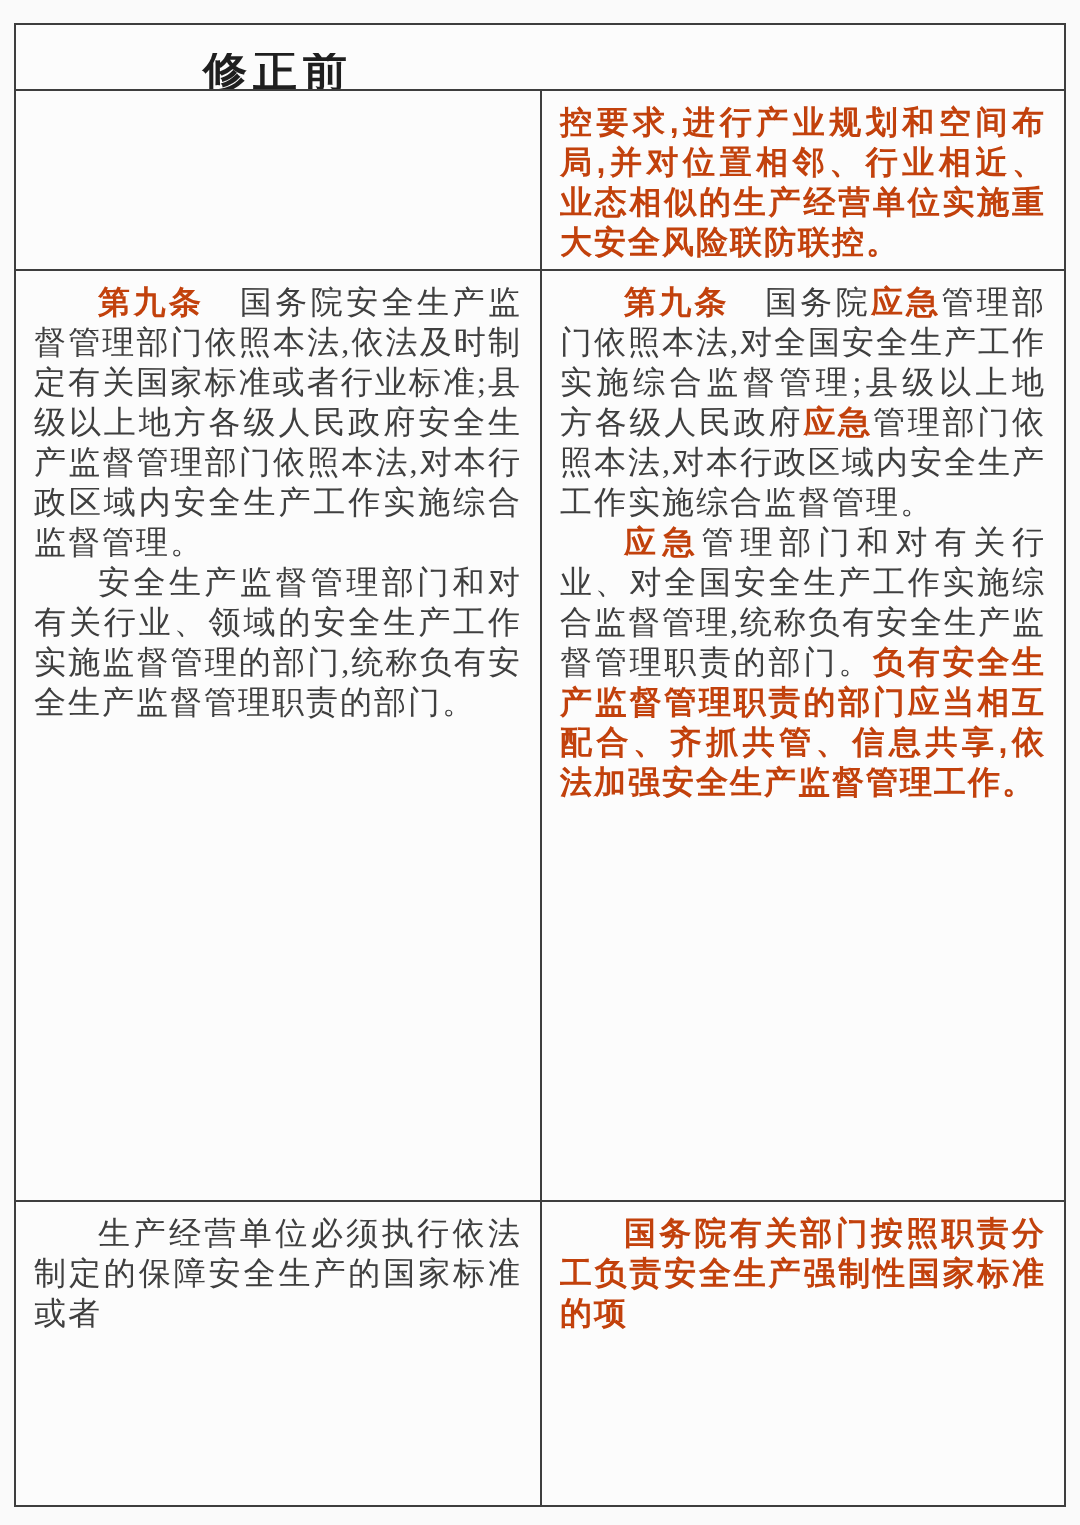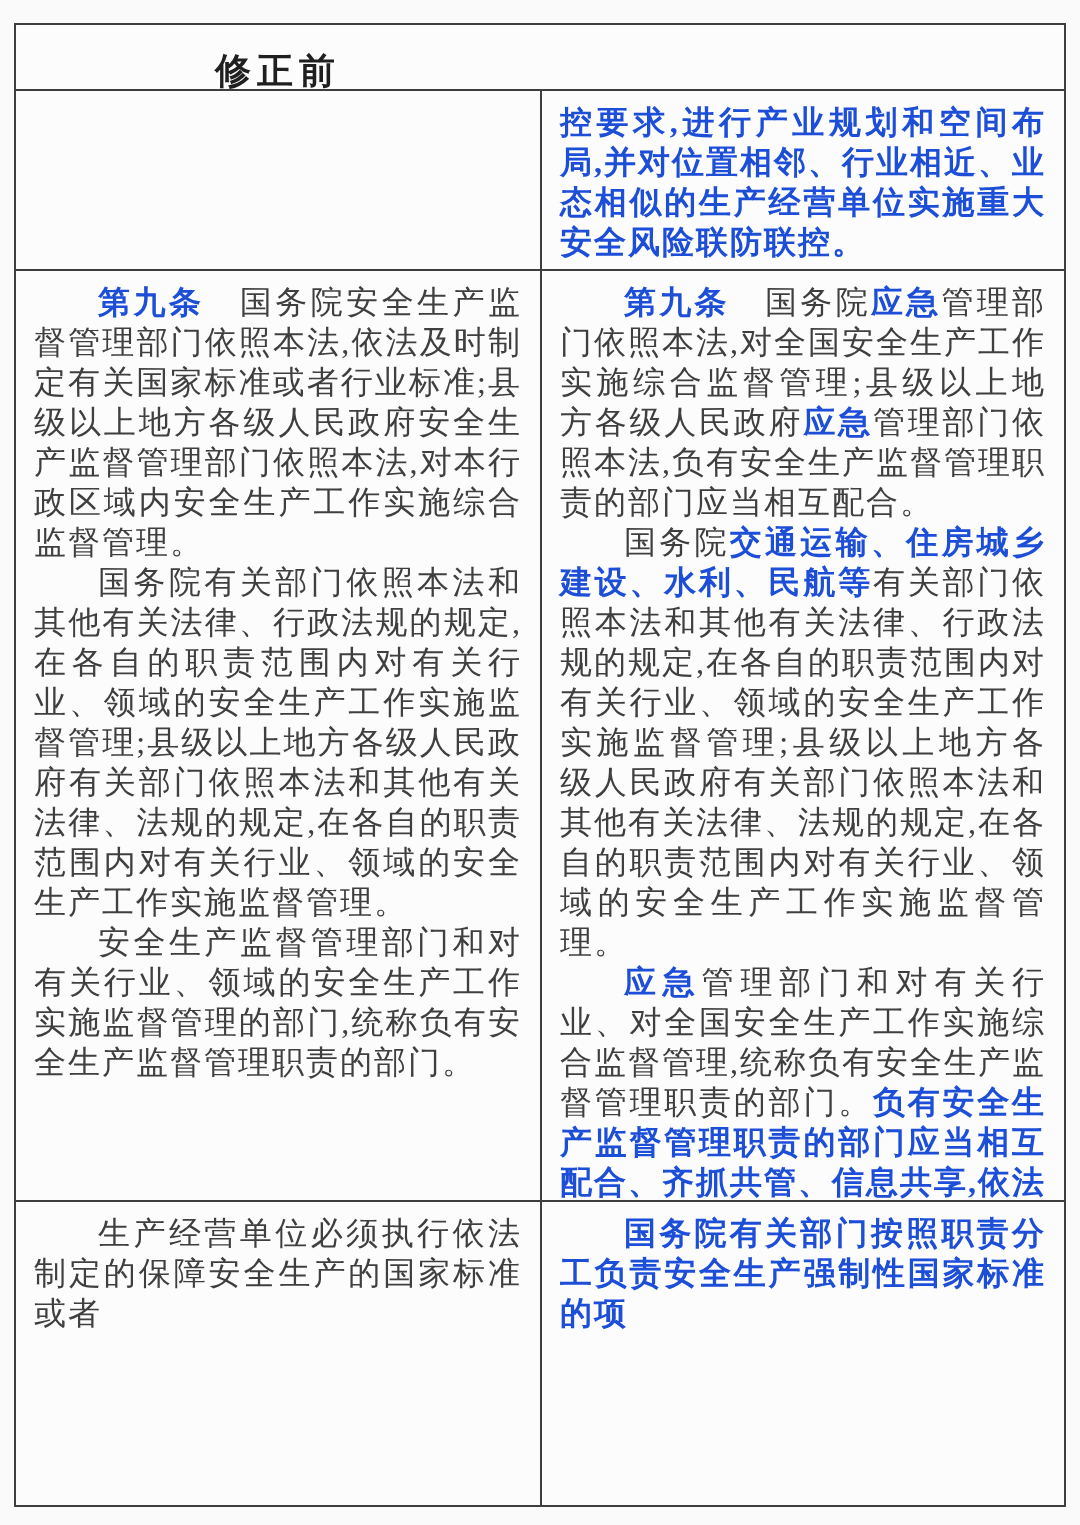--- a/index.html
+++ b/index.html
@@ -37,40 +37,40 @@
     padding: 11px 18px 0 18px;
     min-width: 0;
   }
   .td:first-child { border-left: none; }
   .th {
     display: flex;
     align-items: center;
     justify-content: center;
     font-family: "Liberation Sans", sans-serif;
     font-weight: bold;
-    font-size: 36px;
+    font-size: 44px;
     letter-spacing: 6px;
     color: #1f1f1f;
     padding: 5px;
     margin-top: 28px;
   }
   .para {
     margin: 0;
     font-size: 32px;
     line-height: 40px;
     letter-spacing: 2px;
     color: #3f3f3f;
     text-align: justify;
     word-break: break-all;
   }
   .para.indent { text-indent: 2em; }
   .run.bold {
-    font-family: Liberation Serif, serif;
+    font-family: Liberation Sans, sans-serif;
     font-weight: bold;
-    color: #1d4ed8;
+    color: #c2410c;
   }
 </style>
 </head>
 <body>
 
 <div class="page">
   <div class="doc-table">
 
     <div class="trow thead">
       <div class="td th">修正前</div>
@@ -79,26 +79,24 @@
     <div class="trow">
       <div class="td cell"></div>
       <div class="td cell">
           <p class="para"><span class="run bold">控要求,进行产业规划和空间布局,并对位置相邻、行业相近、业态相似的生产经营单位实施重大安全风险联防联控。</span></p>
         </div>
     </div>
 
     <div class="trow">
       <div class="td cell">
           <p class="para indent"><span class="run bold">第九条</span><span class="run">　国务院安全生产监督管理部门依照本法,依法及时制定有关国家标准或者行业标准;县级以上地方各级人民政府安全生产监督管理部门依照本法,对本行政区域内安全生产工作实施综合监督管理。</span></p>
-          <p class="para indent"><span class="run">国务院有关部门依照本法和其他有关法律、行政法规的规定,在各自的职责范围内对有关行业、领域的安全生产工作实施监督管理;县级以上地方各级人民政府有关部门依照本法和其他有关法律、法规的规定,在各自的职责范围内对有关行业、领域的安全生产工作实施监督管理。</span></p>
           <p class="para indent"><span class="run">安全生产监督管理部门和对有关行业、领域的安全生产工作实施监督管理的部门,统称负有安全生产监督管理职责的部门。</span></p>
         </div>
       <div class="td cell">
-          <p class="para indent"><span class="run bold">第九条</span><span class="run">　国务院</span><span class="run bold">应急</span><span class="run">管理部门依照本法,对全国安全生产工作实施综合监督管理;县级以上地方各级人民政府</span><span class="run bold">应急</span><span class="run">管理部门依照本法,负有安全生产监督管理职责的部门应当相互配合。</span></p>
-          <p class="para indent"><span class="run">国务院</span><span class="run bold">交通运输、住房城乡建设、水利、民航等</span><span class="run">有关部门依照本法和其他有关法律、行政法规的规定,在各自的职责范围内对有关行业、领域的安全生产工作实施监督管理;县级以上地方各级人民政府有关部门依照本法和其他有关法律、法规的规定,在各自的职责范围内对有关行业、领域的安全生产工作实施监督管理。</span></p>
+          <p class="para indent"><span class="run bold">第九条</span><span class="run">　国务院</span><span class="run bold">应急</span><span class="run">管理部门依照本法,对全国安全生产工作实施综合监督管理;县级以上地方各级人民政府</span><span class="run bold">应急</span><span class="run">管理部门依照本法,对本行政区域内安全生产工作实施综合监督管理。</span></p>
           <p class="para indent"><span class="run bold">应急</span><span class="run">管理部门和对有关行业、对全国安全生产工作实施综合监督管理,统称负有安全生产监督管理职责的部门。</span><span class="run bold">负有安全生产监督管理职责的部门应当相互配合、齐抓共管、信息共享,依法加强安全生产监督管理工作。</span></p>
         </div>
     </div>
 
     <div class="trow">
       <div class="td cell">
           <p class="para indent"><span class="run">生产经营单位必须执行依法制定的保障安全生产的国家标准或者</span></p>
         </div>
       <div class="td cell">
           <p class="para indent"><span class="run bold">国务院有关部门按照职责分工负责安全生产强制性国家标准的项</span></p>

